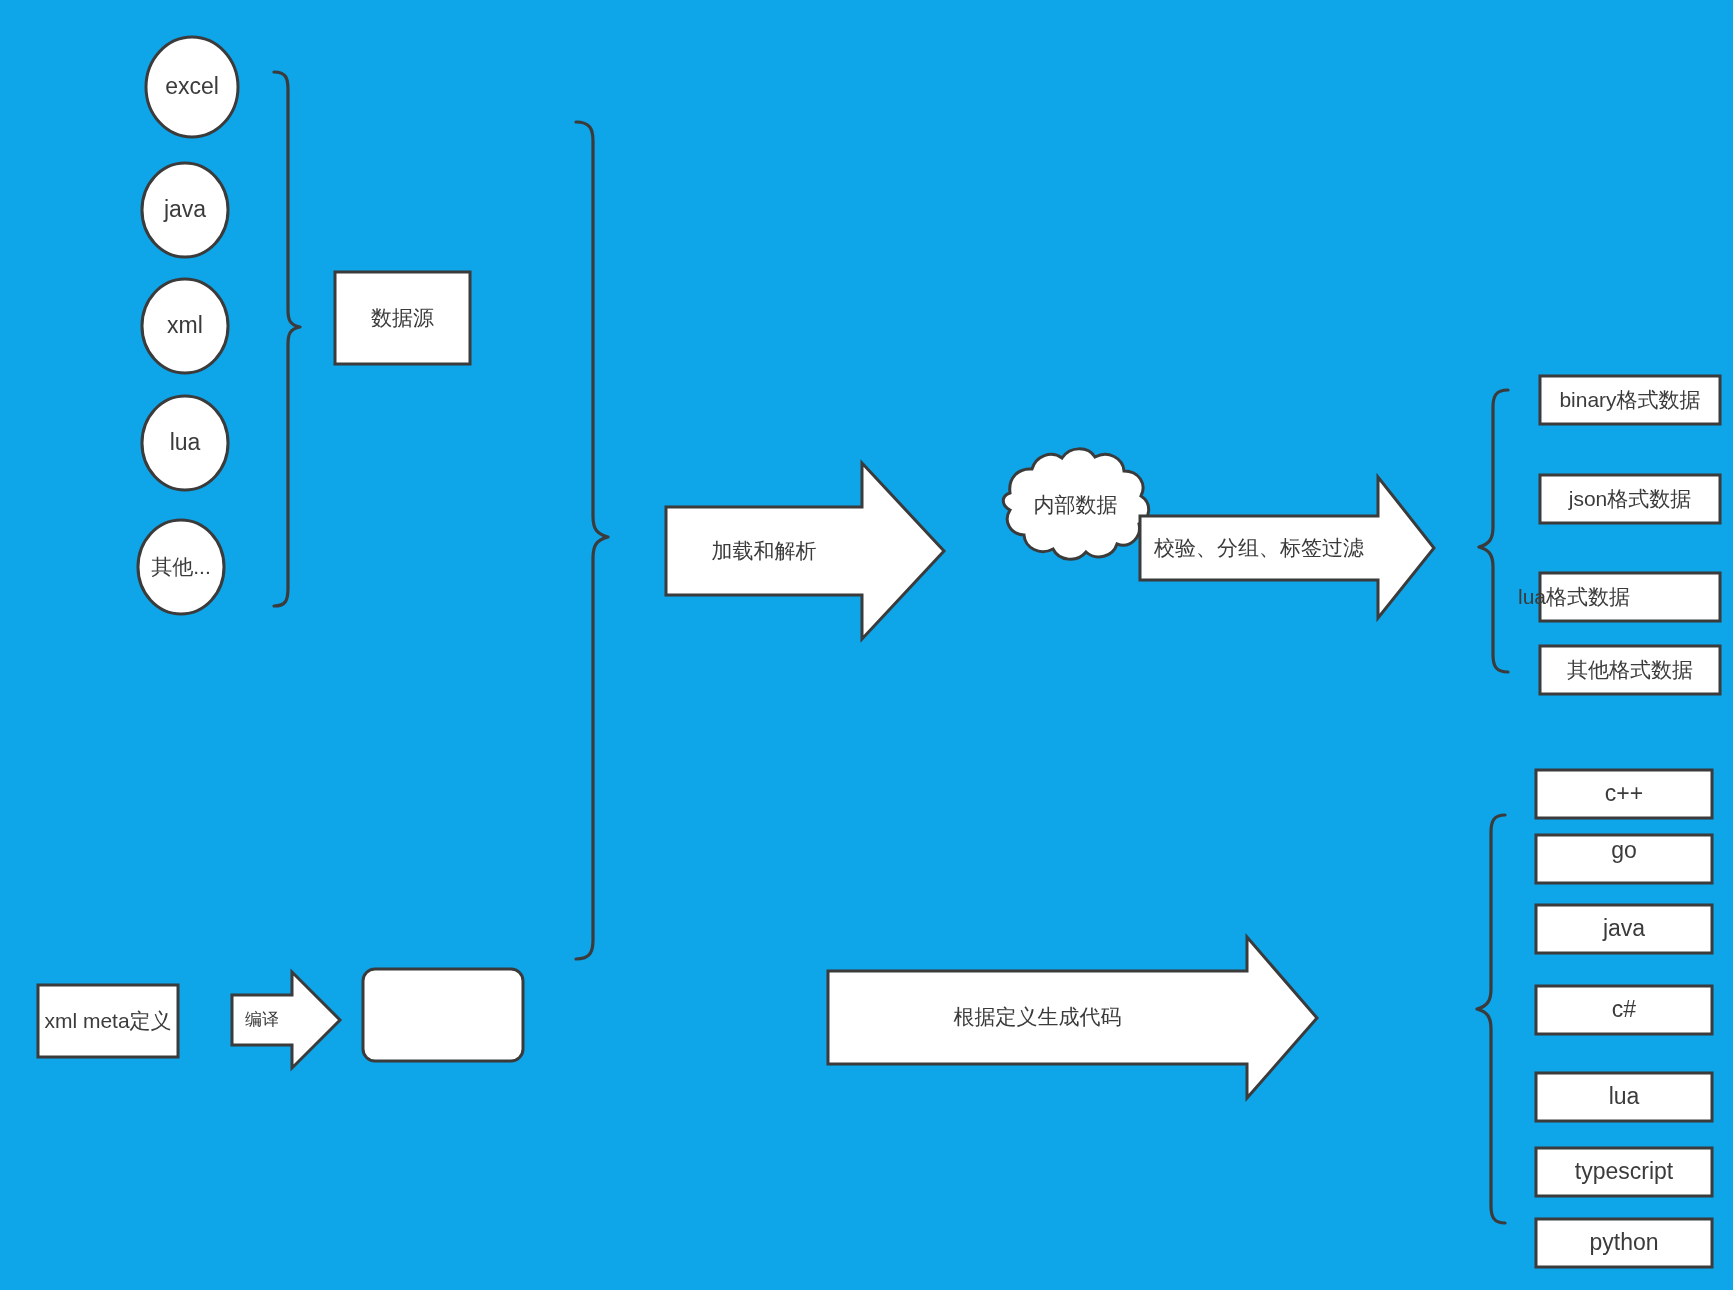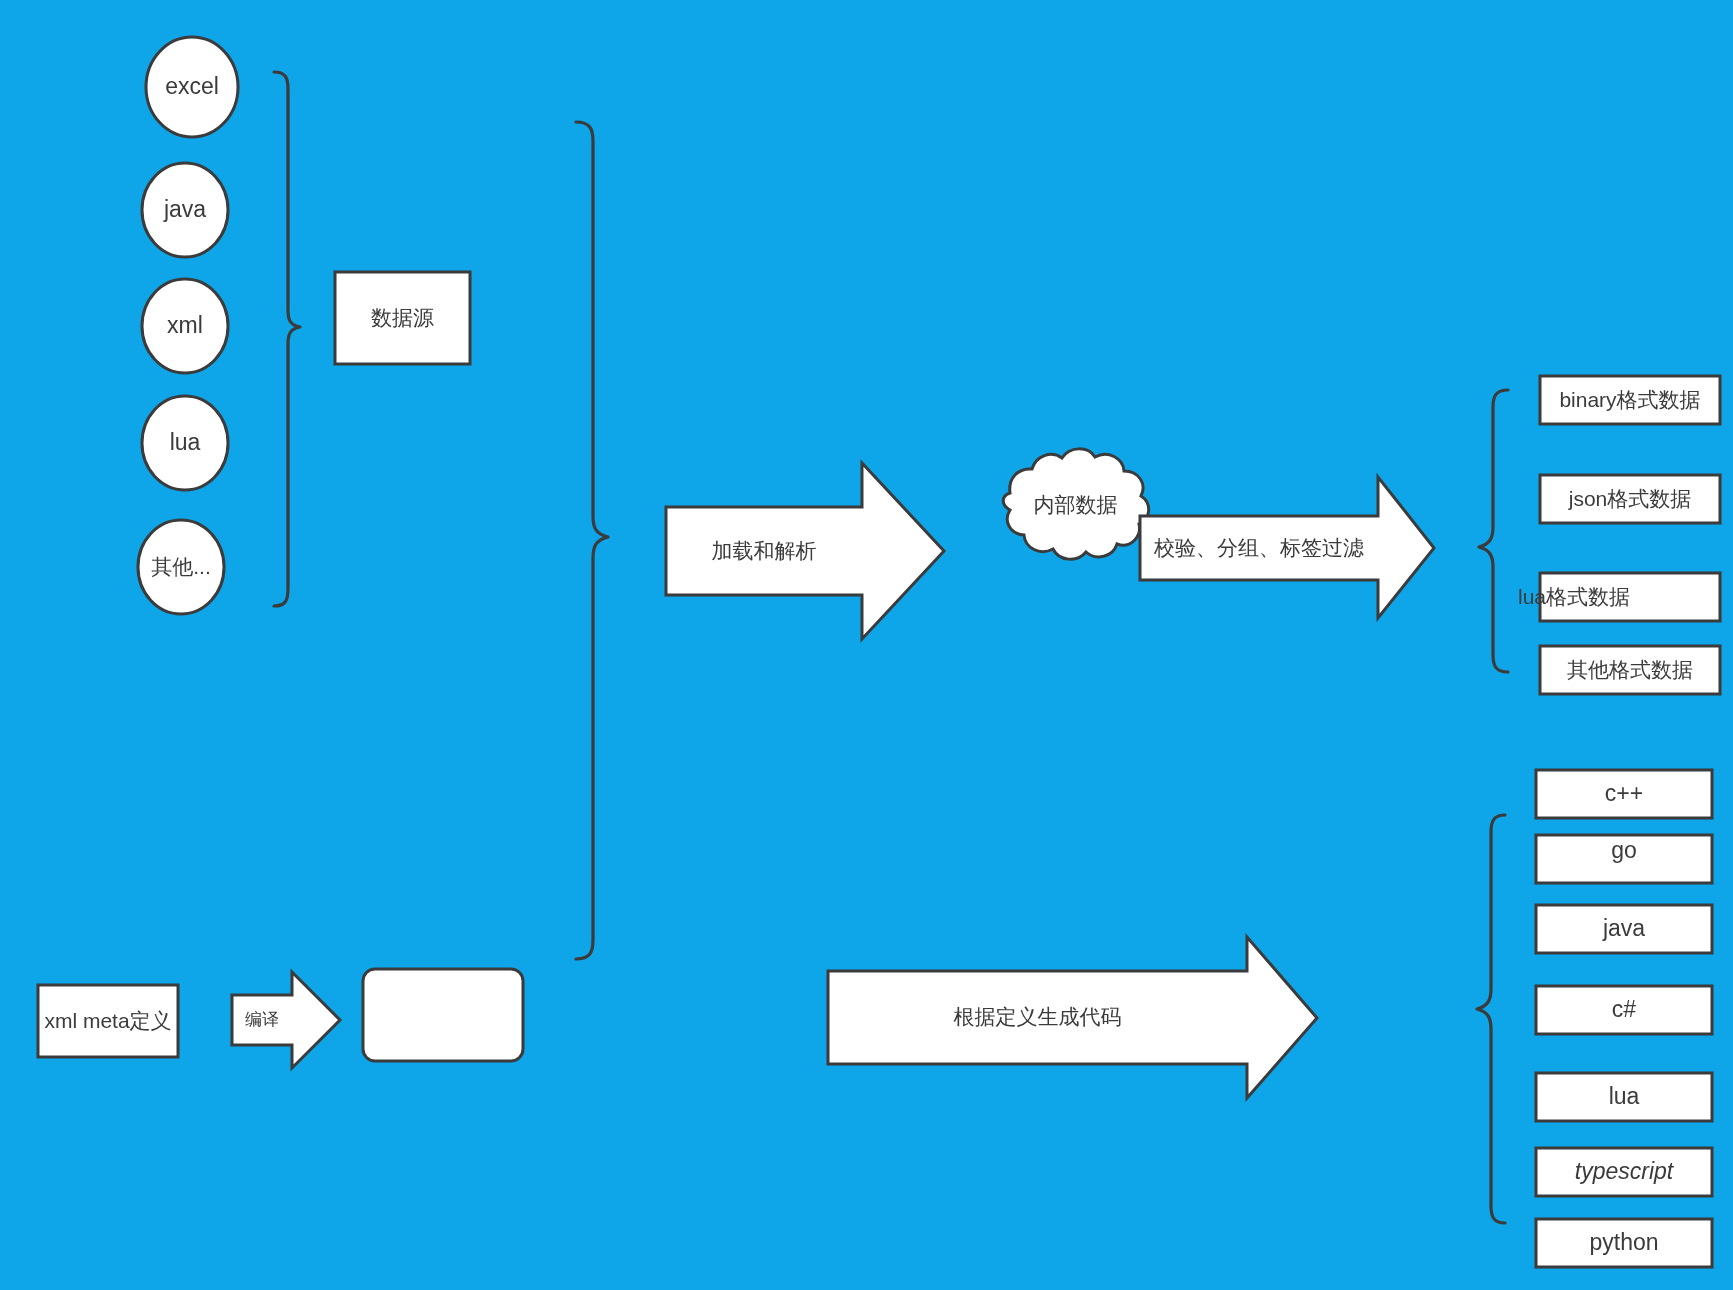--- a/index.html
+++ b/index.html
@@ -191,16 +191,16 @@
   <div class="lbl lbl-cn" style="left:44px; top:985px; width:128px; height:72px;">xml meta定义</div>
 
   <div class="lbl lbl-small" style="left:232px; top:1000px; width:60px; height:40px;">编译</div>
 
 
   <div class="lbl lbl-en" style="left:1536px; top:770px; width:176px; height:48px;">c++</div>
   <div class="lbl lbl-en" style="left:1536px; top:835px; width:176px; height:32px;">go</div>
   <div class="lbl lbl-en" style="left:1536px; top:905px; width:176px; height:48px;">java</div>
   <div class="lbl lbl-en" style="left:1536px; top:986px; width:176px; height:48px;">c#</div>
   <div class="lbl lbl-en" style="left:1536px; top:1073px; width:176px; height:48px;">lua</div>
-  <div class="lbl lbl-en" style="left:1536px; top:1148px; width:176px; height:48px;font-style:italic;">typescript</div>
+  <div class="lbl lbl-en" style="left:1536px; top:1148px; width:176px; height:48px;">typescript</div>
   <div class="lbl lbl-en" style="left:1536px; top:1219px; width:176px; height:48px;">python</div>
 
 </div>
 
 </body></html>

